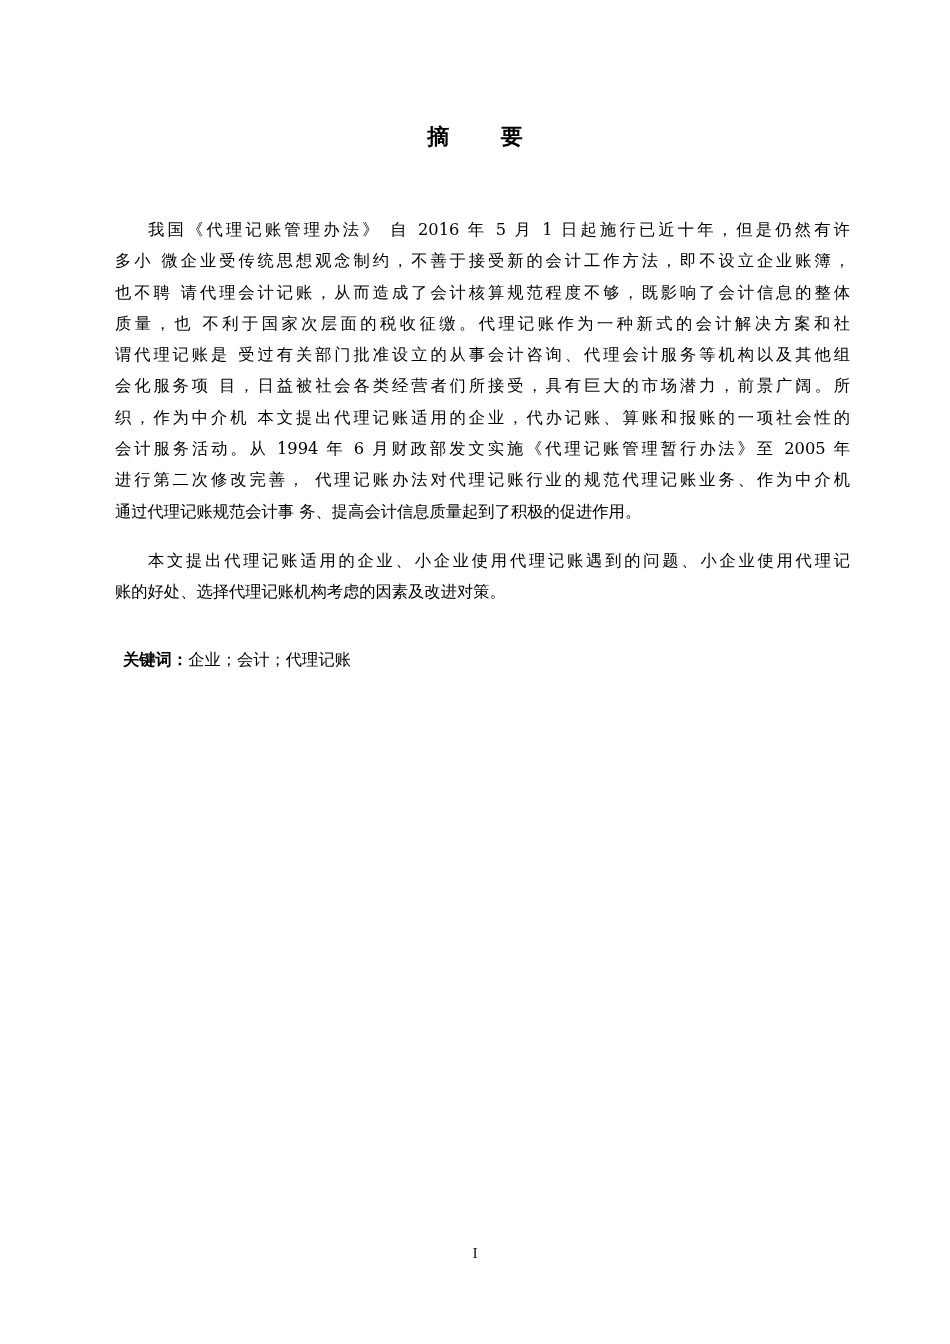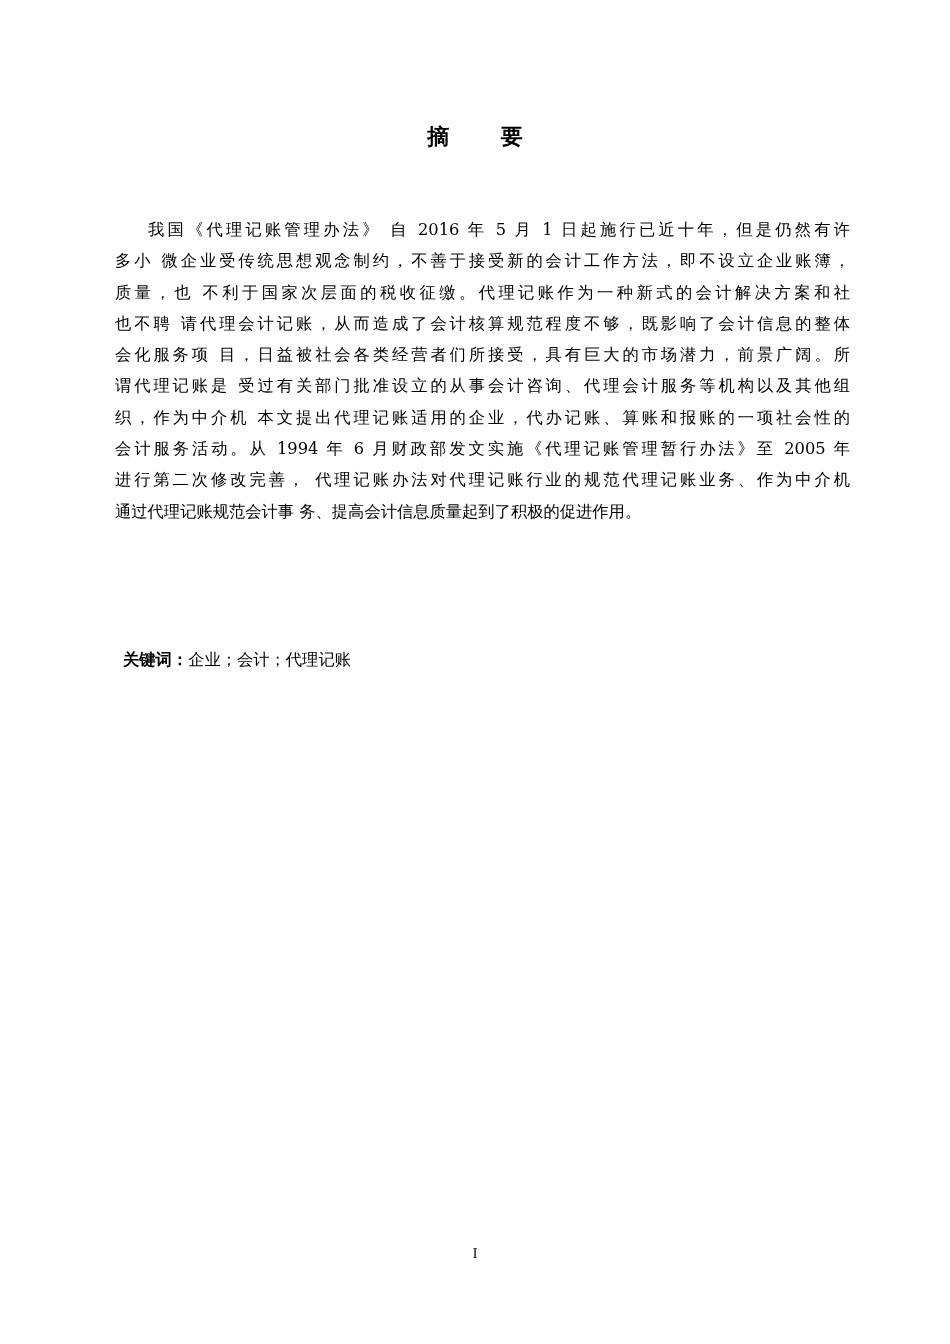--- a/index.html
+++ b/index.html
@@ -88,30 +88,34 @@
 </head>
 <body>
 
 <div class="page">
 
   <div class="title">摘 要</div>
 
   <div class="body-text" style="top:214px;">
     <span class="line indent">我国《代理记账管理办法》 自 2016 年 5 月 1 日起施行已近十年，但是仍然有许</span>
     <span class="line">多小 微企业受传统思想观念制约，不善于接受新的会计工作方法，即不设立企业账簿，</span>
+    <span class="line">也不聘 请代理会计记账，从而造成了会计核算规范程度不够，既影响了会计信息的整体</span>
     <span class="line">质量，也 不利于国家次层面的税收征缴。代理记账作为一种新式的会计解决方案和社</span>
-    <span class="line">也不聘 请代理会计记账，从而造成了会计核算规范程度不够，既影响了会计信息的整体</span>
+    <span class="line">谓代理记账是 受过有关部门批准设立的从事会计咨询、代理会计服务等机构以及其他组</span>
     <span class="line">会化服务项 目，日益被社会各类经营者们所接受，具有巨大的市场潜力，前景广阔。所</span>
-    <span class="line">谓代理记账是 受过有关部门批准设立的从事会计咨询、代理会计服务等机构以及其他组</span>
     <span class="line">织，作为中介机 本文提出代理记账适用的企业，代办记账、算账和报账的一项社会性的</span>
     <span class="line">会计服务活动。从 1994 年 6 月财政部发文实施《代理记账管理暂行办法》至 2005 年</span>
     <span class="line">进行第二次修改完善， 代理记账办法对代理记账行业的规范代理记账业务、作为中介机</span>
     <span class="line last">通过代理记账规范会计事 务、提高会计信息质量起到了积极的促进作用。</span>
   </div>
 
+  <div class="body-text" style="top:545px;">
+    <span class="line indent">本文提出代理记账适用的企业、小企业使用代理记账遇到的问题、小企业使用代理记</span>
+    <span class="line last">账的好处、选择代理记账机构考虑的因素及改进对策。</span>
+  </div>
 
   <div class="keywords">
     <span class="kw-label">关键词：</span><span class="kw-value">企业；会计；代理记账</span>
   </div>
 
   <div class="page-number">I</div>
 
 </div>
 
 </body></html>

